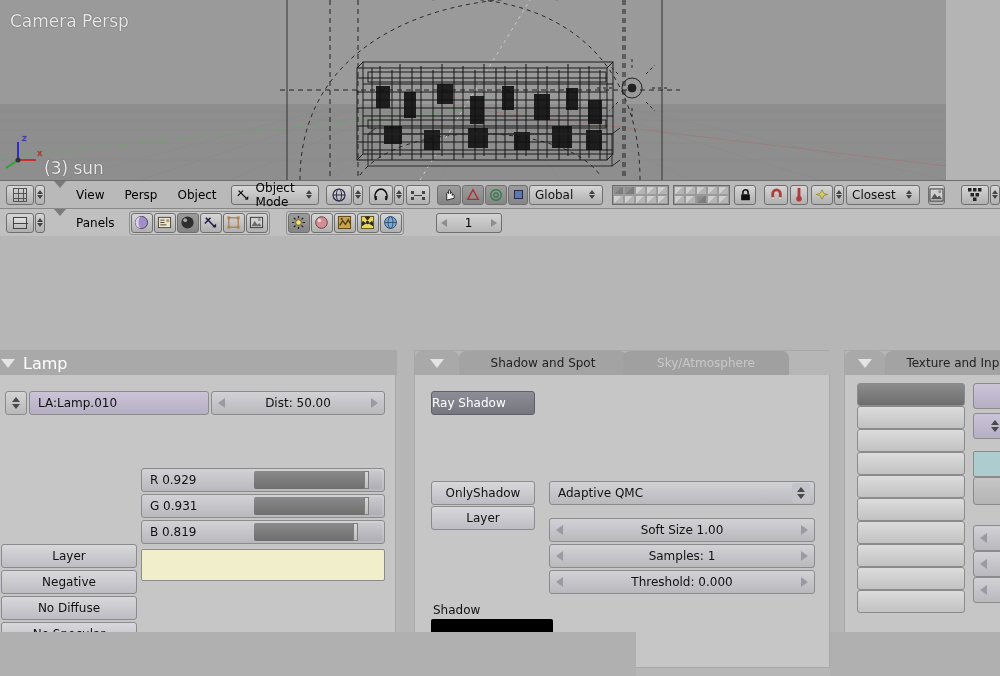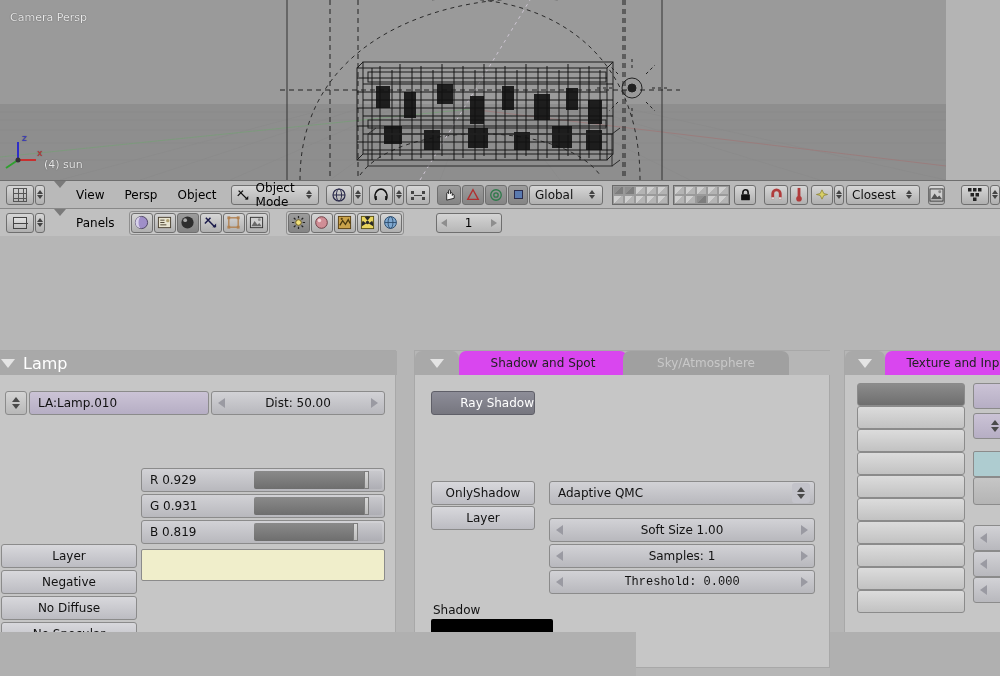--- a/index.html
+++ b/index.html
@@ -16,21 +16,21 @@
   
   #viewport {
     position:absolute; left:0; top:0; width:946px; height:180px;
     background:#9a9a9a; overflow:hidden;
   }
   #vp-ground {
     position:absolute; left:0; top:104px; width:946px; height:76px;
     background:#8e8e8e;
   }
   .vp-label {
-    position:absolute; color:#e8e8e8; font-size:11px;
+    position:absolute; color:#e8e8e8; font-size:17px;
     font-family:"DejaVu Sans","Liberation Sans",sans-serif;
     text-shadow:0 0 1px #333;
   }
   #vp-right-strip{
     position:absolute; left:946px; top:0; width:54px; height:180px;
     background:#b4b4b4;
   }
 
   
   .hdr {
@@ -117,33 +117,33 @@
   .panel-tri{
     width:0;height:0;border-top:9px solid #e4e4e4;
     border-left:7px solid transparent;border-right:7px solid transparent;
     margin:0 8px;
   }
   .panel-title{ color:#fff; font-size:16px; }
   .tab{
     height:24px; display:flex; align-items:center; justify-content:center;
     padding:0 16px; font-size:12px; border-radius:7px 7px 0 0;
   }
-  .tab.active{ background:#d946ef; color:#222; }
+  .tab.active{ background:#a3a3a3; color:#222; }
   .tab.inactive{ background:#a0a0a0; color:#c8c8c8; }
 
   
   .w {
     position:absolute; height:24px; border-radius:3px;
     border:1px solid #8b8b8b;
     display:flex; align-items:center;
     font-size:12px; color:#111;
     background:linear-gradient(#d2d2d6,#b8b8bd);
   }
   .w.push{ background:linear-gradient(#d8d8dc,#bcbcc2); justify-content:center; }
-  .w.pushdown{ background:linear-gradient(#8d8d98,#76767f); color:#fff; justify-content:flex-end;
+  .w.pushdown{ background:linear-gradient(#8d8d98,#76767f); color:#fff; justify-content:flex-start;
                border:1px solid #5f5f68; }
   .w.name{ background:linear-gradient(#cbc3d6,#b6aec4); padding-left:8px; }
   .w.numarrows{ justify-content:space-between; padding:0 6px; }
   .w.menu{ justify-content:flex-start; padding-left:8px; }
   .w.slider{ padding:0; overflow:hidden; position:absolute; }
   .slider-track{
     position:absolute; right:2px; top:2px; bottom:2px; border-radius:2px;
     background:linear-gradient(#c9c9cd,#aeaeb4);
   }
   .slider-fill{
@@ -279,21 +279,21 @@
 
       <g stroke-width="2" fill="none">
         <path d="M18 160 V142" stroke="#2d2dc8"></path>
         <path d="M18 160 H36" stroke="#c83030"></path>
         <path d="M18 160 L6 168" stroke="#2ea02e"></path>
       </g>
       <circle cx="18" cy="160" r="2.5" fill="#333"></circle>
     </svg>
 
     <div class="vp-label" style="left:10px;top:11px;">Camera Persp</div>
-    <div class="vp-label" style="left:44px;top:158px;">(4) sun</div>
+    <div class="vp-label" style="left:44px;top:158px;">(3) sun</div>
     <div class="vp-label" style="left:22px;top:133px;color:#3a3acd;font-size:9px;">z</div>
     <div class="vp-label" style="left:37px;top:148px;color:#c33;font-size:9px;">x</div>
   </div>
 
   <div id="vp-right-strip">
     
     
   </div>
 
   <div class="hdr" id="hdr1">
@@ -703,21 +703,21 @@
       <div class="w numarrows" style="left:134px;top:167px;width:266px;">
         <span class="arrL"></span>
         <span>Soft Size 1.00</span>
         <span class="arrR"></span>
       </div>
       <div class="w numarrows" style="left:134px;top:193px;width:266px;">
         <span class="arrL"></span>
         <span>Samples: 1</span>
         <span class="arrR"></span>
       </div>
-      <div class="w numarrows" style="left:134px;top:219px;width:266px;font-family:Liberation Mono, monospace;">
+      <div class="w numarrows" style="left:134px;top:219px;width:266px;">
         <span class="arrL"></span>
         <span>Threshold: 0.000</span>
         <span class="arrR"></span>
       </div>
 
       <div class="statictext" style="left:18px;top:252px;">Shadow</div>
       <div class="swatch" id="shadow-swatch" style="left: 16px; top: 268px; width: 122px; height: 26px; border: none; background: rgb(0, 0, 0);"></div>
     </div>
 
     <div class="panel" style="left:844px;top:114px;width:188px;height:296px;">

